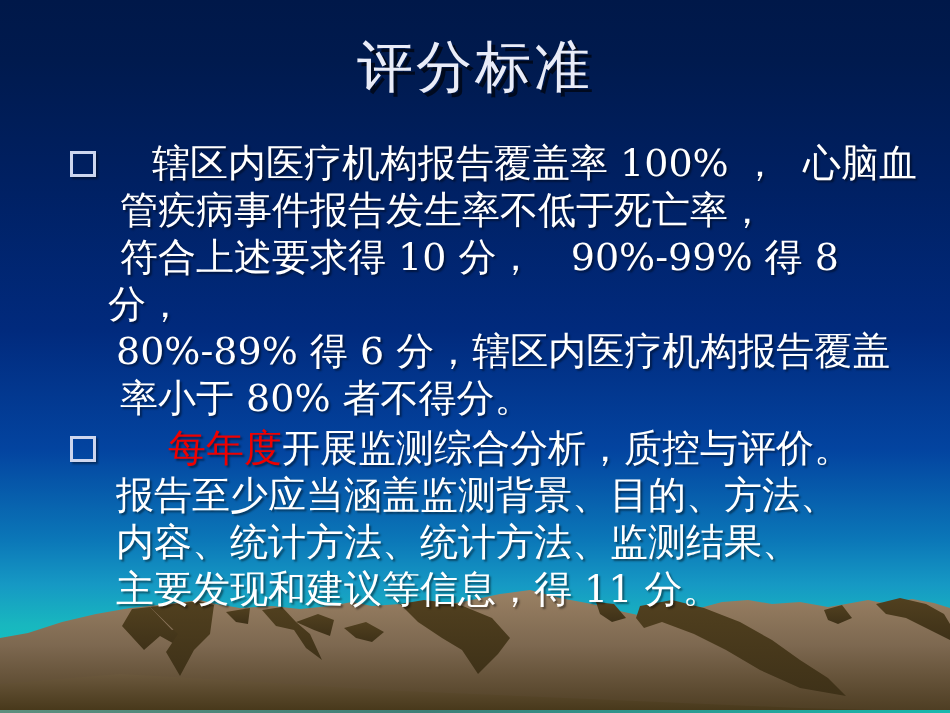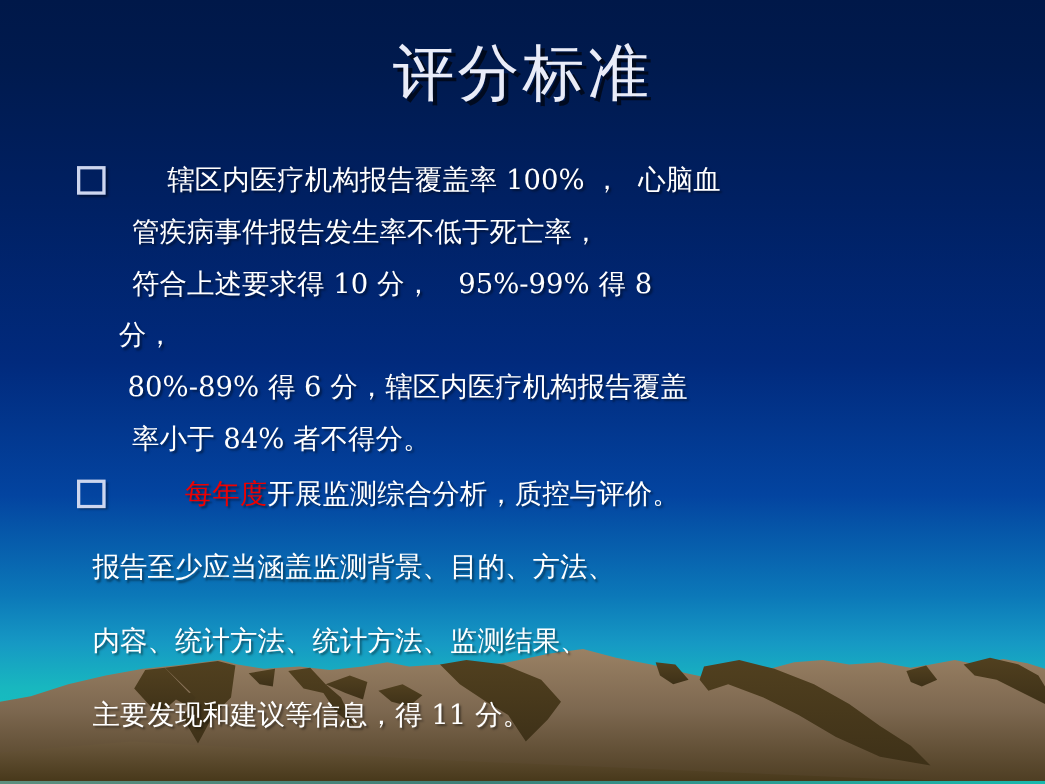--- a/index.html
+++ b/index.html
@@ -88,21 +88,21 @@
   }
 
   
   .body-block {
     position: absolute;
     left: 0;
     top: 140px;
     width: 950px;
     color: #ffffff;
     font-family: "DejaVu Serif", "Liberation Serif", serif;
-    font-size: 25px;
+    font-size: 38px;
     line-height: 47px;
     text-shadow: 2px 2px 2px rgba(0,0,0,0.45);
   }
   .para {
     position: relative;
     padding-left: 0;
   }
   .para + .para { margin-top: 3px; }
 
   .bullet-sq {
@@ -126,21 +126,21 @@
     height: 47px;
   }
   .red { color: #ee0000; }
 
   
   .i-first  { padding-left: 152px; }
   .i-ind    { padding-left: 120px; }
   .i-hang   { padding-left: 108px; }
   .i-mid    { padding-left: 116px; }
   .i-p2a    { padding-left: 168px; }
-  .i-p2b    { padding-left: 84px; margin-top: 20px; }
+  .i-p2b    { padding-left: 116px; }
 </style>
 </head>
 <body>
 
 <div id="slide">
 
   <div class="sea-wash"></div>
   <div class="sea-wash2"></div>
 
   <svg class="mountains" viewBox="0 0 950 135" preserveAspectRatio="none">
@@ -192,24 +192,24 @@
 
   <div class="title">评分标准</div>
 
   <div class="body-block">
 
     <div class="para">
       <span class="bullet-sq"></span>
       <ul class="lines">
         <li class="i-first">辖区内医疗机构报告覆盖率 100% ，  心脑血</li>
         <li class="i-ind">管疾病事件报告发生率不低于死亡率，</li>
-        <li class="i-ind">符合上述要求得 10 分，   95%-99% 得 8</li>
+        <li class="i-ind">符合上述要求得 10 分，   90%-99% 得 8</li>
         <li class="i-hang">分，</li>
         <li class="i-mid">80%-89% 得 6 分，辖区内医疗机构报告覆盖</li>
-        <li class="i-ind">率小于 84% 者不得分。</li>
+        <li class="i-ind">率小于 80% 者不得分。</li>
       </ul>
     </div>
 
     <div class="para">
       <span class="bullet-sq"></span>
       <ul class="lines">
         <li class="i-p2a"><span class="red">每年度</span><span>开展监测综合分析，质控与评价。</span></li>
         <li class="i-p2b">报告至少应当涵盖监测背景、目的、方法、</li>
         <li class="i-p2b">内容、统计方法、统计方法、监测结果、</li>
         <li class="i-p2b">主要发现和建议等信息，得 11 分。</li>

